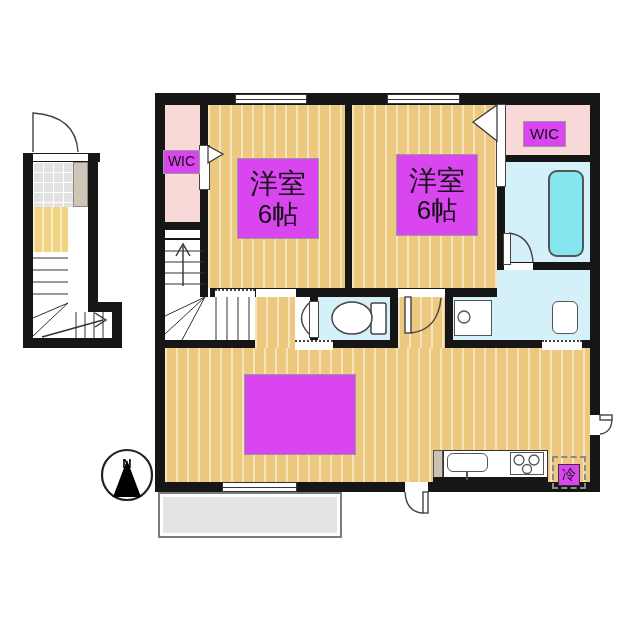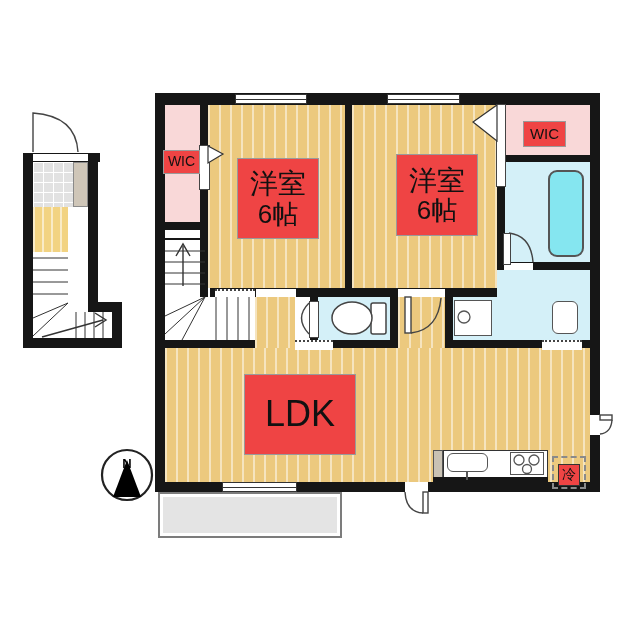--- a/index.html
+++ b/index.html
@@ -8,21 +8,21 @@
   .wall{position:absolute;background:#161616;z-index:3;}
   .floor{position:absolute;z-index:1;}
   .tan{background:#ecc97e;background-image:repeating-linear-gradient(to right,rgba(255,255,255,.5) 0 2px,transparent 2px 11px);}
   .hall1f{background:#f2d382;background-image:repeating-linear-gradient(to right,rgba(255,255,255,.55) 0 2px,transparent 2px 9px);}
   .pink{background:#f9d8d8;}
   .blue{background:#d4f0f8;}
   .whitebox{background:#fff;}
   .gap{position:absolute;background:#fff;z-index:4;}
   .gap.dotted{border-top:2px dotted #444;}
   .fixture{position:absolute;background:#fff;border:1.5px solid #555;z-index:5;box-sizing:border-box;}
-  .label{position:absolute;background:#ef4444;border:1px solid #9a9a9a;z-index:6;display:flex;
+  .label{position:absolute;background:#d946ef;border:1px solid #9a9a9a;z-index:6;display:flex;
          flex-direction:column;align-items:center;justify-content:center;color:#111;text-align:center;}
   .label .l1,.label .l2{line-height:1.08;white-space:nowrap;}
   .window{position:absolute;background:#fff;border:1px solid #333;z-index:4;box-sizing:border-box;}
   .window .mull{position:absolute;left:0;right:0;top:50%;height:1px;background:#333;}
   .balcony{position:absolute;background:#e4e4e4;border:2px solid #7c7c7c;box-shadow:inset 0 0 0 3px #fff;z-index:0;box-sizing:border-box;}
   .tile{position:absolute;background:#e2e2e2;z-index:1;
         background-image:repeating-linear-gradient(to right,#fff 0 1px,transparent 1px 10px),
                          repeating-linear-gradient(to bottom,#fff 0 1px,transparent 1px 10px);}
   .beige{position:absolute;background:#cfc6b8;border:1px solid #8a8a8a;z-index:1;box-sizing:border-box;}
   .tub{position:absolute;background:#85e6f0;border:2px solid #555;border-radius:9px;z-index:5;box-sizing:border-box;}
@@ -133,21 +133,20 @@
 
   <div class="label" style="left:237px;top:158px;width:80px;height:79px;font-size:28px;">
     <div class="l1">洋室</div>
     <div class="l2" style="font-size:26px;">6帖</div>
   </div>
   <div class="label" style="left:396px;top:154px;width:80px;height:80px;font-size:28px;">
     <div class="l1">洋室</div>
     <div class="l2" style="font-size:26px;">6帖</div>
   </div>
   <div class="label" style="left:244px;top:374px;width:110px;height:79px;font-size:36px;">
-    <div class="l1">LDK</div>
   </div>
   <div class="label" style="left:163px;top:150px;width:35px;height:22px;font-size:14px;">
     <div class="l1">WIC</div>
   </div>
   <div class="label" style="left:523px;top:121px;width:41px;height:24px;font-size:15px;">
     <div class="l1">WIC</div>
   </div>
   <div class="label" style="left:558px;top:464px;width:20px;height:20px;font-size:14px;border:1.5px solid #333;">
     <div class="l1">冷</div>
   </div>

